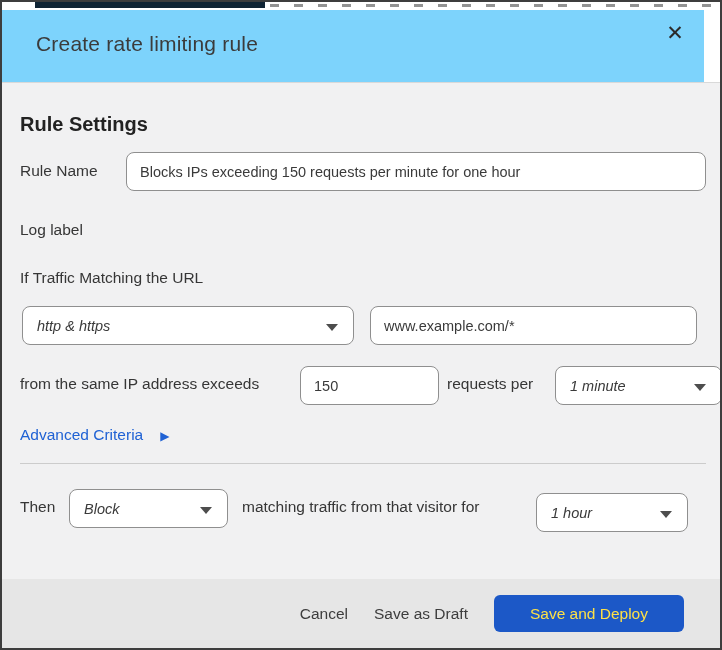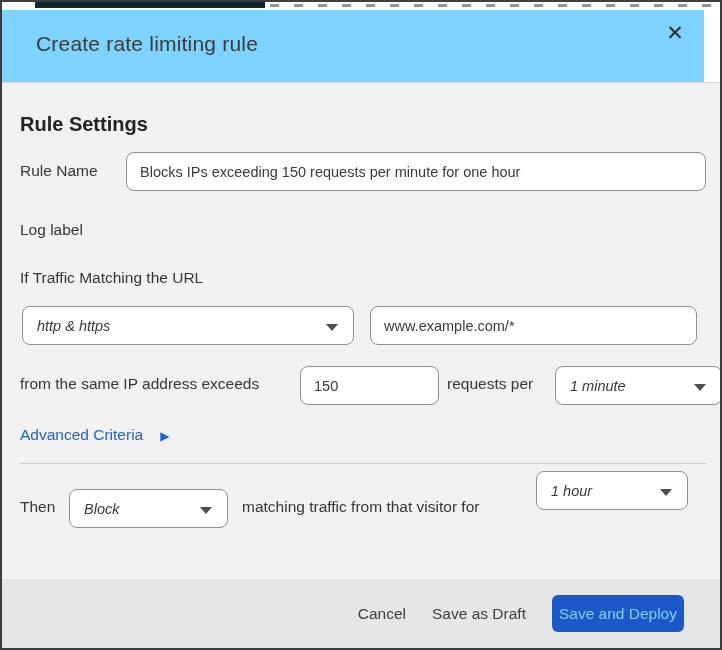--- a/index.html
+++ b/index.html
@@ -74,22 +74,22 @@
   .body-divider { position: absolute; left: 18px; width: 686px; top: 461px; height: 1px; background: #cccccc; }
   
   .footer {
     position: absolute; left: 0; right: 0; top: 577px; bottom: 0;
     background: #e6e6e6;
     display: flex; align-items: center; justify-content: flex-end;
     gap: 26px; padding-right: 36px;
   }
   .text-btn { background: none; border: none; font-family: "Liberation Sans", sans-serif; font-size: 15.5px; color: #3d3d3d; cursor: pointer; }
   .primary-btn {
-    height: 37px; padding: 0 7px;
-    background: #1c58c7; color: #7dd3fc;
+    height: 37px; padding: 0 36px;
+    background: #1c58c7; color: #fde047;
     border: none; border-radius: 6px;
     font-family: "Liberation Sans", sans-serif;
     font-size: 15.5px; cursor: pointer;
   }
 </style>
 </head>
 <body>
 
 <div class="page">
 
@@ -135,21 +135,21 @@
   </div>
 
   <div class="body-divider"></div>
 
   <div class="field-label" style="left:18px; top:496px;">Then</div>
   <div class="select-box" style="left:67px; top:487px; width:159px;">
     <span>Block</span>
     <span class="caret"></span>
   </div>
   <div class="field-label" style="left:240px; top:496px;">matching traffic from that visitor for</div>
-  <div class="select-box" style="left:534px; top:469px; width:152px;">
+  <div class="select-box" style="left:534px; top:491px; width:152px;">
     <span>1 hour</span>
     <span class="caret"></span>
   </div>
 
   <div class="footer">
     <button class="text-btn">Cancel</button>
     <button class="text-btn">Save as Draft</button>
     <button class="primary-btn">Save and Deploy</button>
   </div>
 

